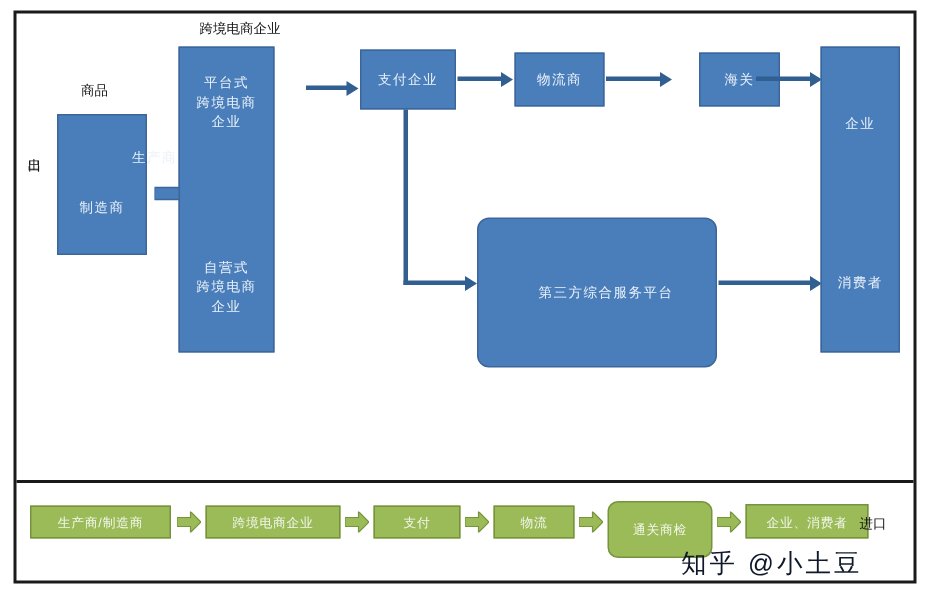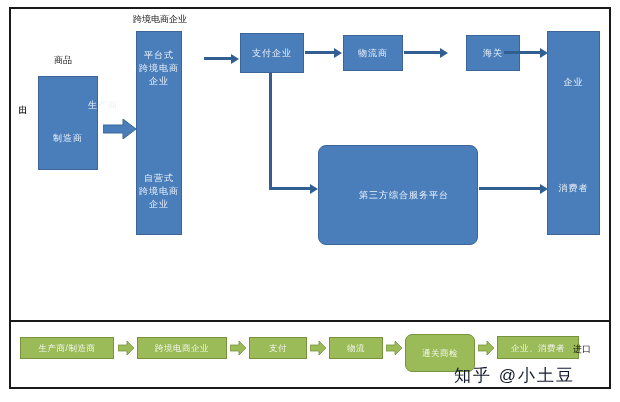--- a/index.html
+++ b/index.html
@@ -104,21 +104,21 @@
       <span>制造商</span>
     </div>
   </div>
 
   <div class="blockarrow" style="left:103px;top:119px;width:33px;height:20px;">
     <svg width="33" height="20" viewBox="0 0 33 20">
       <polygon points="0,6 20,6 20,0 33,10 20,20 20,14 0,14" fill="#4a7ebb" stroke="#3c6699" stroke-width="1"></polygon>
     </svg>
   </div>
 
-  <div class="splitbox" style="left:136px;top:31px;width:46px;height:204px;">
+  <div class="splitbox" style="left:119px;top:31px;width:64px;height:204px;">
     <div class="cluster" style="top:17px;">
       <span>平台式</span>
       <span>跨境电商</span>
       <span>企业</span>
     </div>
     <div class="cluster" style="top:140px;">
       <span>自营式</span>
       <span>跨境电商</span>
       <span>企业</span>
     </div>

